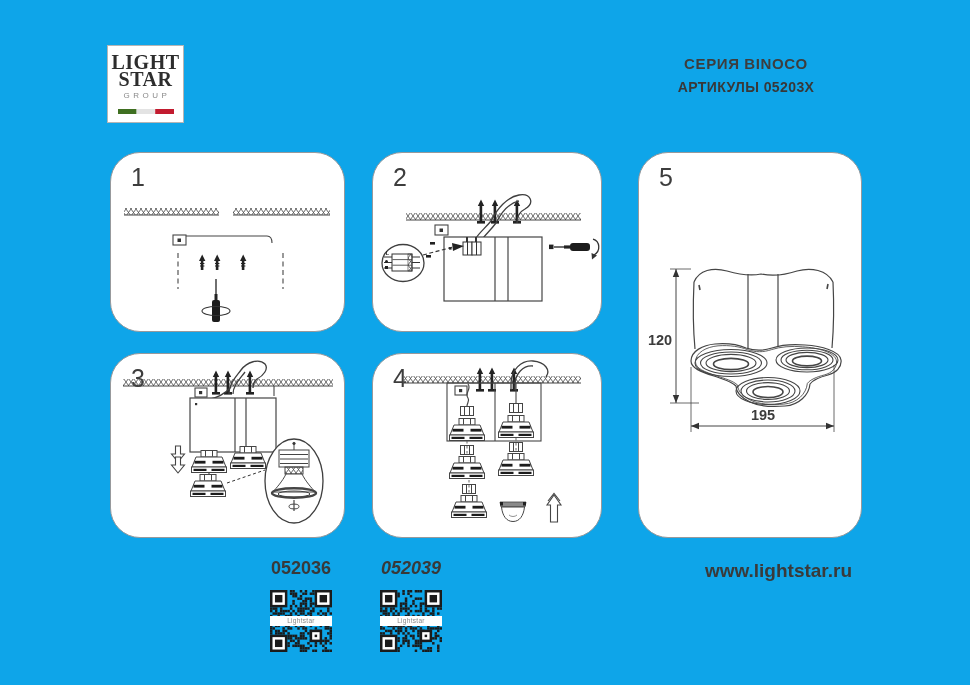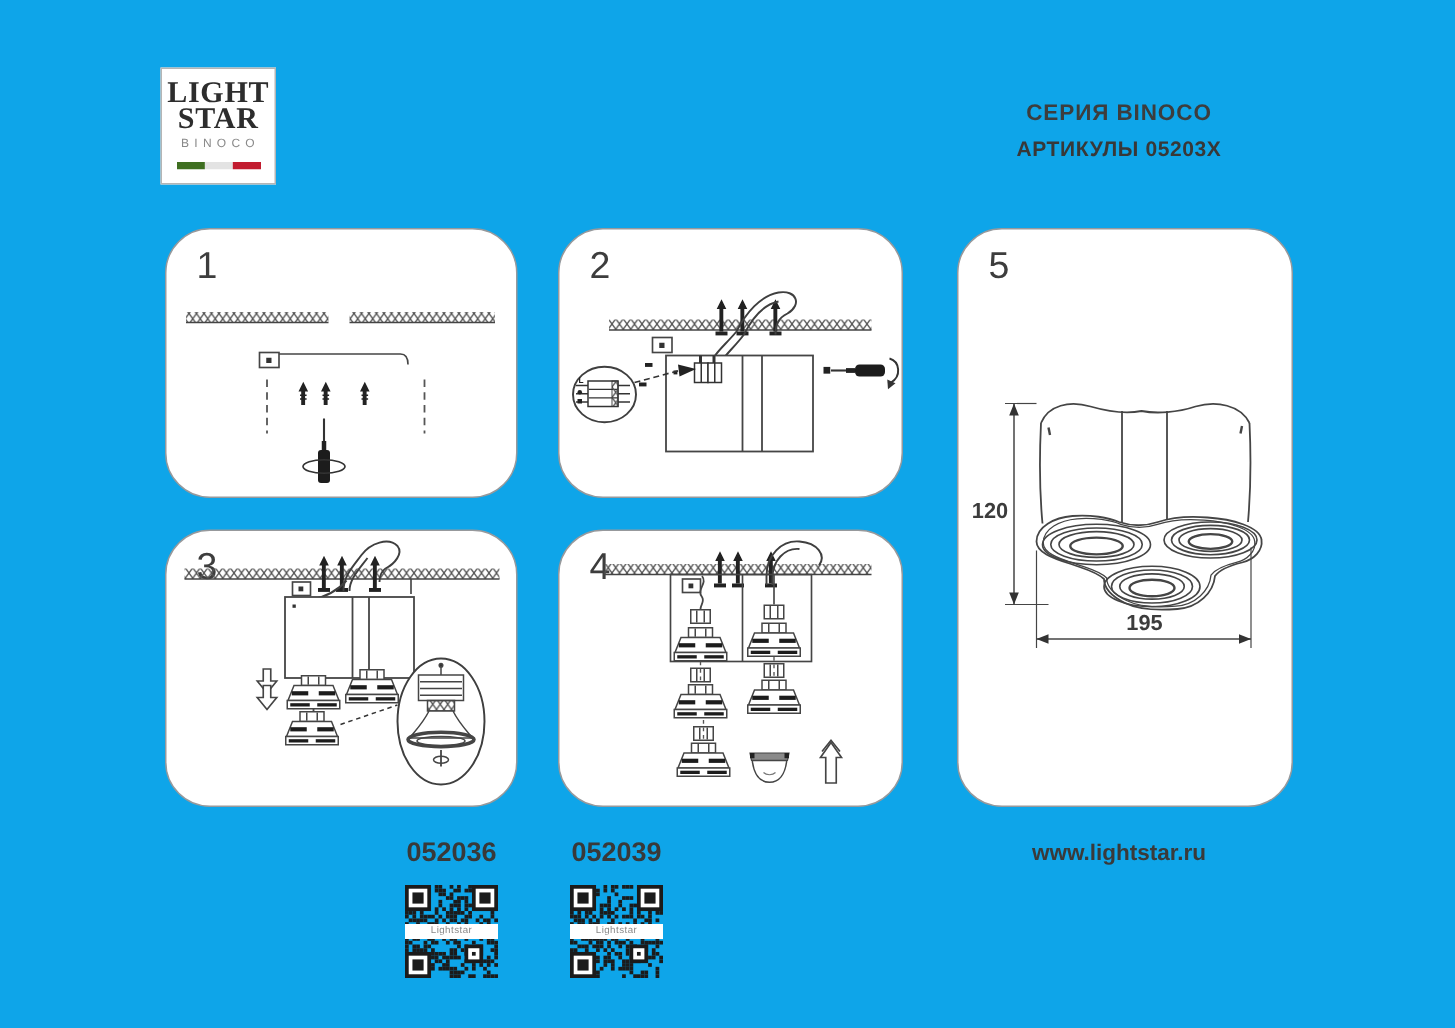--- a/index.html
+++ b/index.html
@@ -10,54 +10,54 @@
   
   .logo{position:absolute;left:107px;top:45px;width:77px;height:78px;border:1.5px solid #b5b5b5;
         box-sizing:border-box;text-align:center;padding-top:8px;background:#fff;}
   .logo-word{font-family:"Liberation Serif",serif;font-weight:bold;font-size:20px;line-height:17px;
         letter-spacing:.5px;color:#2d2d2d;}
   .logo-group{font-size:8px;letter-spacing:3.5px;color:#8a8a8a;margin-top:3px;margin-left:3px;}
   .logo-flag{margin-top:3px;}
   .title{position:absolute;left:200px;top:51px;font-size:19px;font-weight:bold;color:#3e3e3e;
         line-height:22px;letter-spacing:.1px;}
   .hdr-right{position:absolute;left:638px;top:55px;width:216px;text-align:center;}
-  .series{font-size:15px;font-weight:bold;letter-spacing:.6px;color:#3d3d3d;margin-top:12px;}
+  .series{font-size:15px;font-weight:bold;letter-spacing:.6px;color:#3d3d3d;}
   .articles{font-size:14px;font-weight:bold;letter-spacing:.4px;color:#383838;margin-top:7px;}
 
   
   .panel{position:absolute;border:1.5px solid #97999c;border-radius:30px;background:#fff;box-sizing:border-box;}
   .p1{left:110px;top:152px;width:235px;height:180px;}
   .p2{left:372px;top:152px;width:230px;height:180px;}
   .p3{left:110px;top:353px;width:235px;height:185px;}
   .p4{left:372px;top:353px;width:230px;height:185px;}
   .p5{left:638px;top:152px;width:224px;height:386px;}
   .pnum{position:absolute;left:20px;top:10px;font-size:25px;color:#3d3d3d;}
   .panel svg.draw{position:absolute;left:0;top:0;}
 
   
   .code{position:absolute;width:90px;text-align:center;font-size:18px;font-weight:bold;color:#393939;}
   .code1{left:256px;top:558px;}
-  .code2{left:366px;top:558px;}
+  .code2{left:366px;top:558px;font-style:italic;}
   .qr{position:absolute;width:62px;height:62px;}
   .qr1{left:270px;top:590px;}
   .qr2{left:380px;top:590px;}
   .qr-wm{position:absolute;left:0;right:0;top:26px;height:10px;background:#fff;font-size:6.5px;
         color:#888;text-align:center;line-height:10px;letter-spacing:.3px;}
-  .website{position:absolute;left:640px;top:560px;width:212px;text-align:center;
-        font-size:15px;font-weight:bold;color:#3a3a3a;}
+  .website{position:absolute;left:640px;top:560px;width:212px;text-align:right;
+        font-size:19px;font-weight:bold;color:#3a3a3a;}
 </style>
 </head>
 <body>
 
 <div class="page">
 
   <div class="logo">
     <div class="logo-word">LIGHT</div>
     <div class="logo-word">STAR</div>
-    <div class="logo-group">BINOCO</div>
+    <div class="logo-group">GROUP</div>
     <svg class="logo-flag" width="56" height="5">
       <rect x="0" y="0" width="18.6" height="5" fill="#3f6f21"></rect>
       <rect x="18.6" y="0" width="18.6" height="5" fill="#e3e3e3"></rect>
       <rect x="37.2" y="0" width="18.8" height="5" fill="#c21b2f"></rect>
     </svg>
   </div>
 
   <div class="title">
   </div>
 

